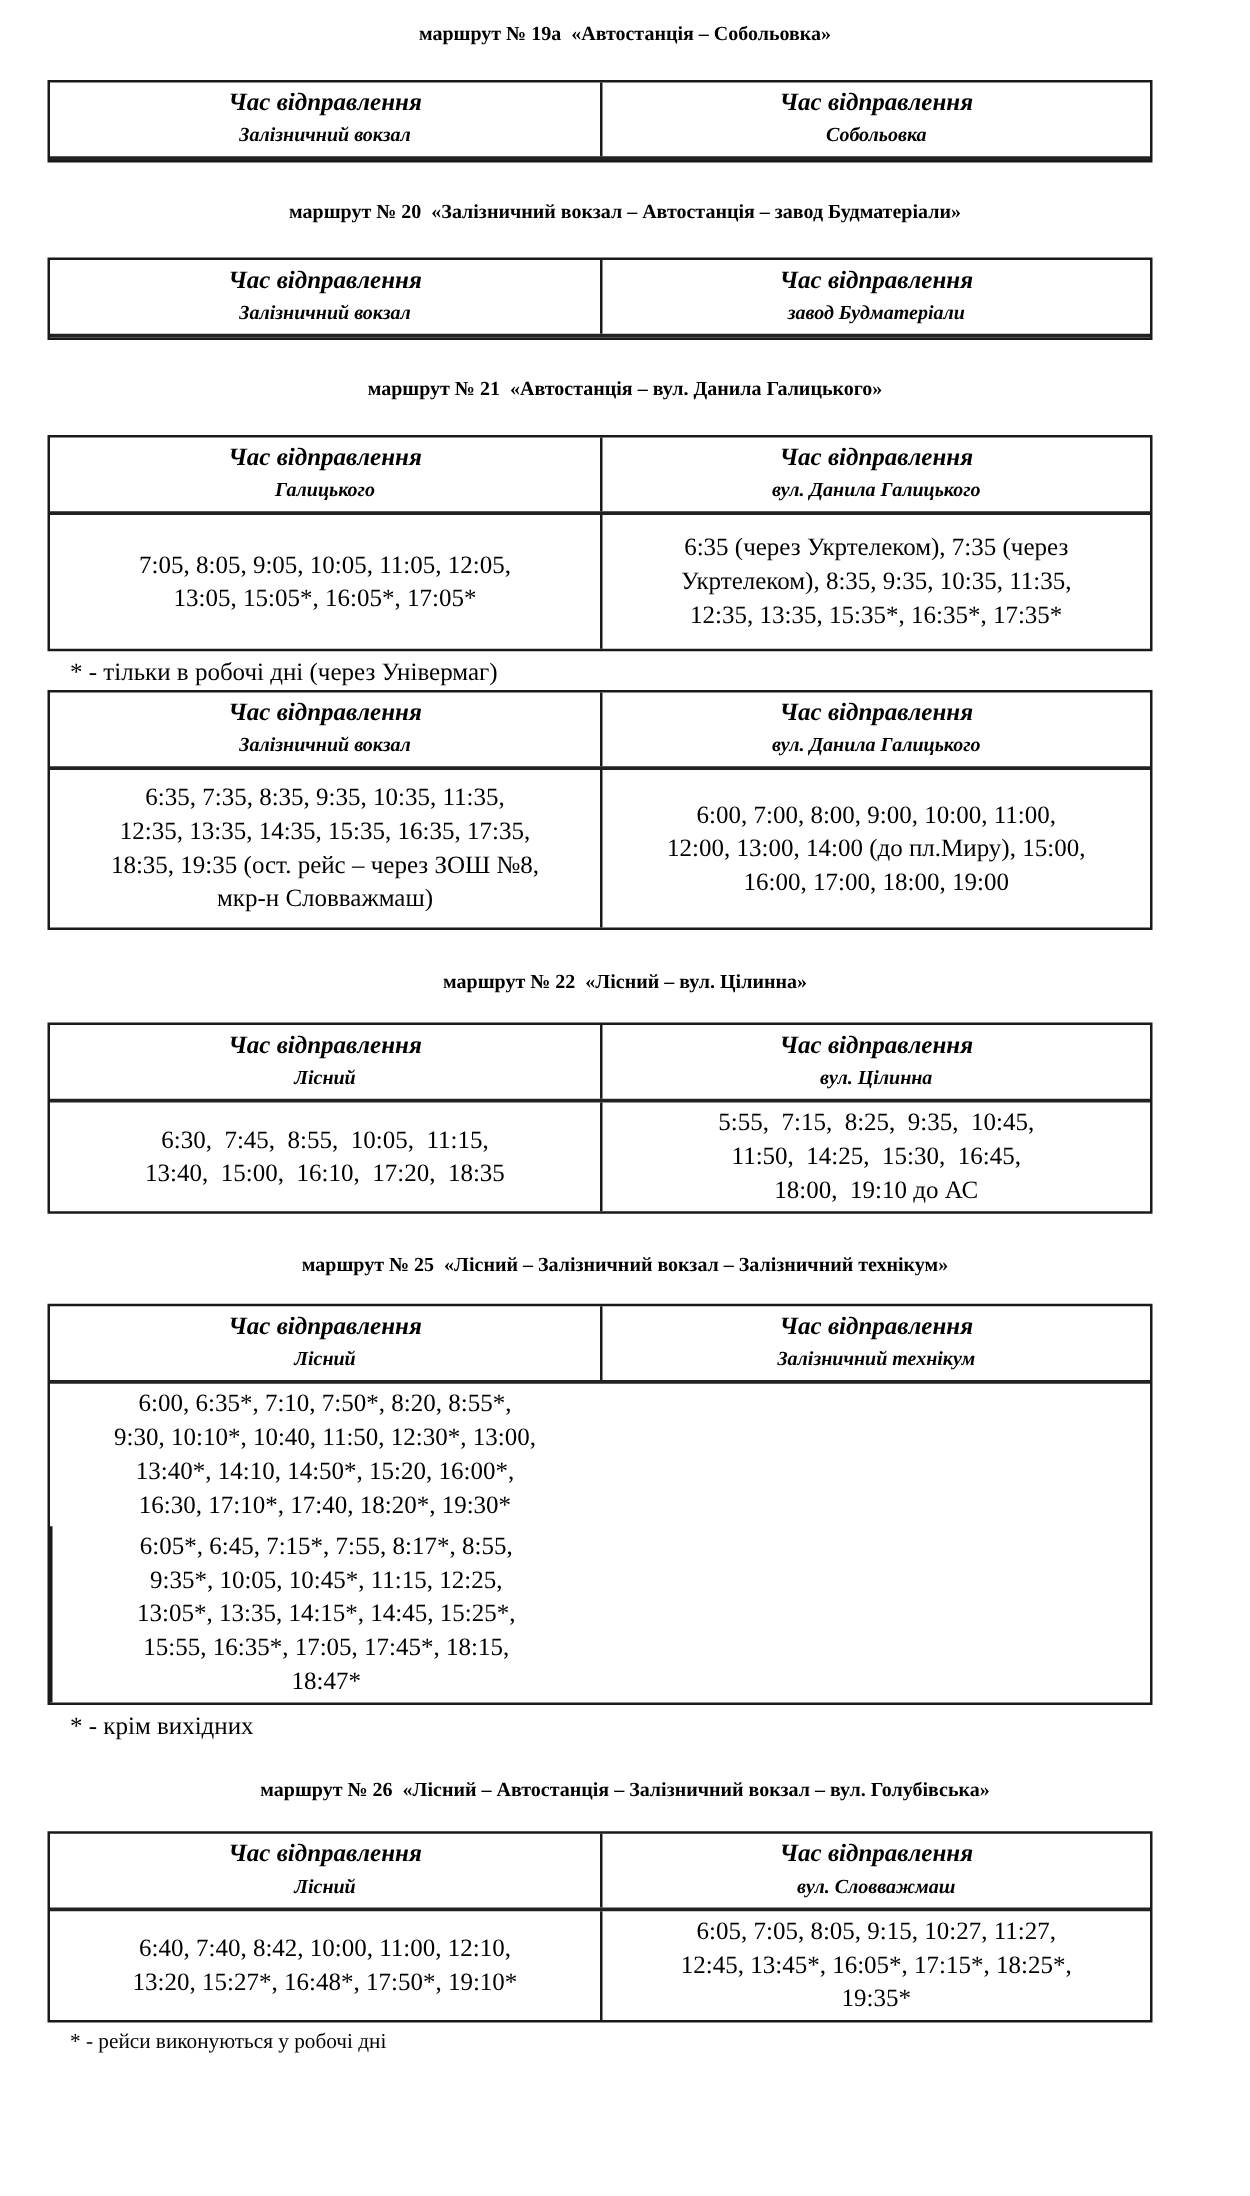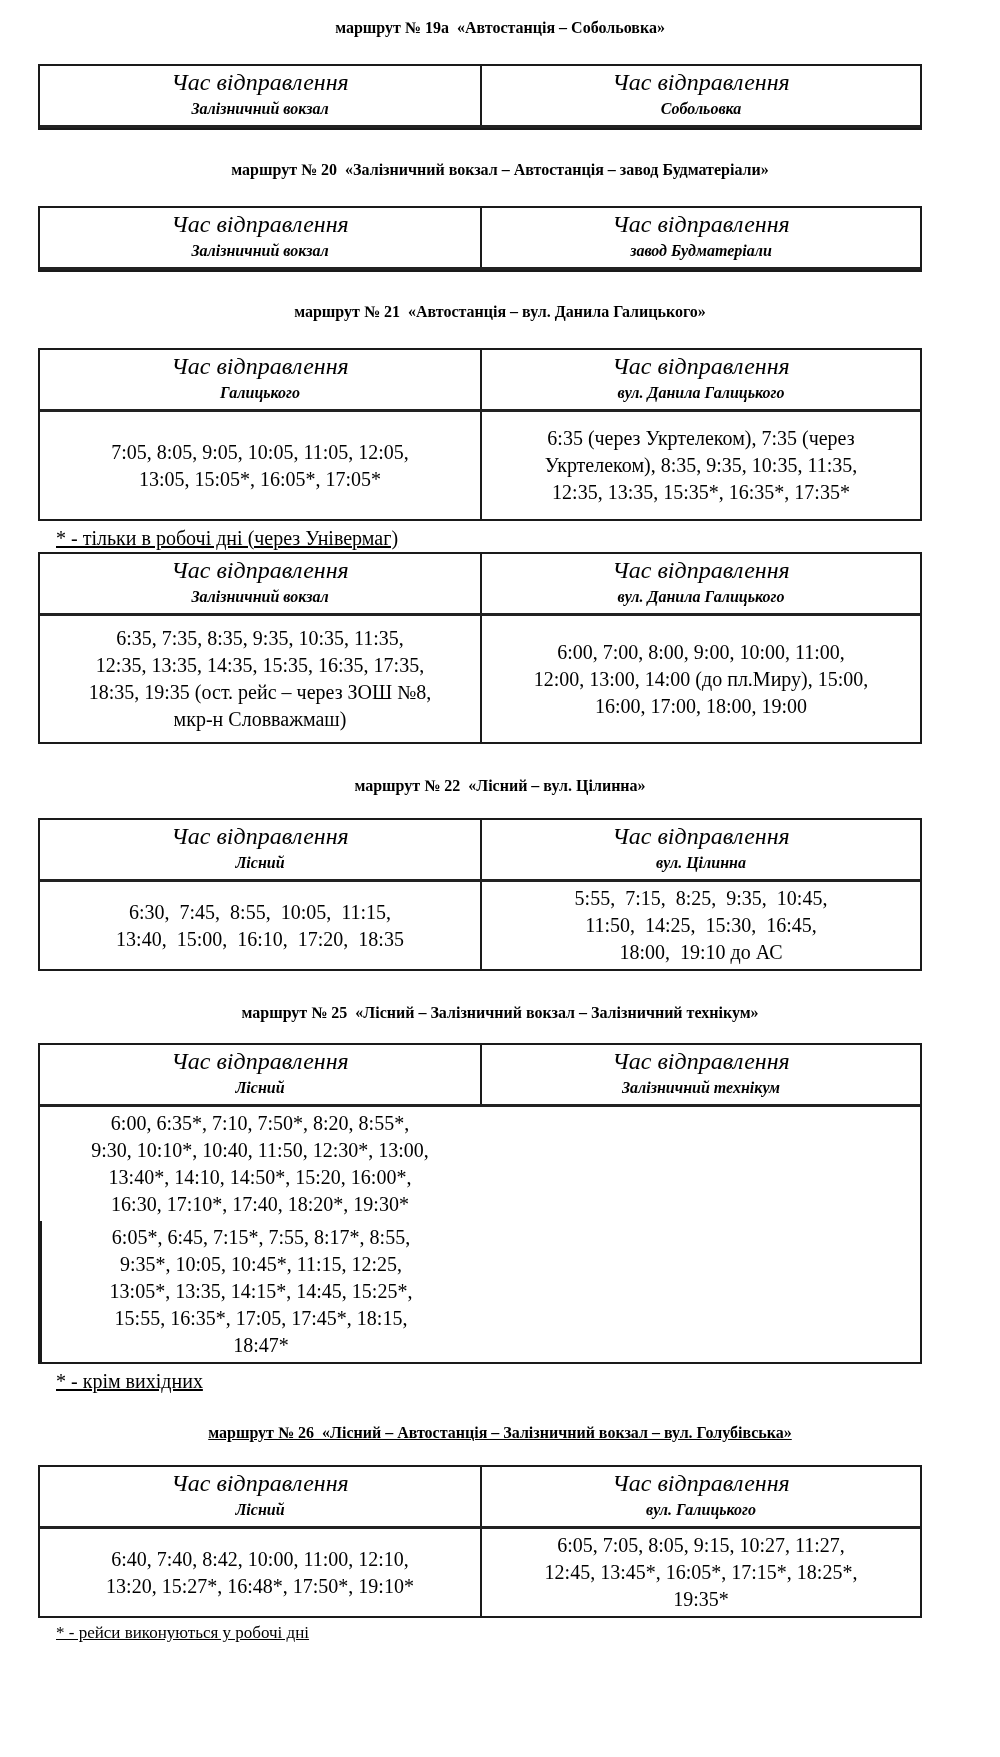--- a/index.html
+++ b/index.html
@@ -17,62 +17,61 @@
     font-weight: bold;
     font-size: 16px;
     line-height: 28px;
     white-space: pre;
     margin: 26px 0 22px 0;
   }
   .section.s1 .route-title { margin-top: 0; }
   .section.s4 .route-title { margin: 24px 0 14px 0; }
   .section.s5 .route-title { margin: 28px 0 18px 0; }
   .section.s6 .route-title { margin: 28px 0 16px 0; }
-  .section.s7 .route-title { margin: 24px 0 18px 0; text-decoration: underline; }
+  .section.s7 .route-title { margin: 24px 0 18px 0; }
 
   .tt {
     margin-left: 38px;
     width: 880px;
     border: 2px solid #1a1a1a;
   }
   .row { display: flex; align-items: stretch; }
   .row.head { border-bottom: 3px solid #222222; }
   .cell {
     width: 50%;
     box-sizing: border-box;
     display: flex;
     flex-direction: column;
     justify-content: center;
     text-align: center;
     padding: 3px 8px;
   }
   .cell + .cell { border-left: 2px solid #1a1a1a; }
   .row.head .cell { min-height: 56px; }
 
-  .hdr-label { font-style: italic; font-size: 24px; line-height: 26px; }
+  .hdr-label { font-style: italic; font-size: 20px; line-height: 26px; font-weight: bold; }
   .hdr-place { font-style: italic; font-weight: bold; font-size: 16px; line-height: 27px; }
 
   .times {
     font-size: 20px;
     line-height: 27px;
     white-space: pre-wrap;
   }
   .s1 .row.body { min-height: 91px; }
   .s2 .row.body { min-height: 87px; }
   .s3 .row.body { min-height: 107px; }
   .s4 .row.body { min-height: 126px; }
   .s5 .row.body { min-height: 82px; }
   .s6 .row.body { min-height: 141px; flex-direction: column; }
   .s7 .row.body { min-height: 85px; }
 
   .footnote {
     margin: 4px 0 0 56px;
     font-size: 20px;
     line-height: 27px;
-    text-decoration: underline;
   }
   .footnote.fn-small { font-size: 17px; line-height: 24px; margin-top: 3px; }
 </style>
 </head>
 <body>
 
 <div class="page">
 
   <div class="section s1">
     <div class="route-title">маршрут № 19а  «Автостанція – Собольовка»</div>
@@ -208,21 +207,21 @@
   <div class="section s7">
     <div class="route-title">маршрут № 26  «Лісний – Автостанція – Залізничний вокзал – вул. Голубівська»</div>
     <div class="tt">
       <div class="row head">
         <div class="cell">
           <div class="hdr-label">Час відправлення</div>
           <div class="hdr-place">Лісний</div>
         </div>
         <div class="cell">
           <div class="hdr-label">Час відправлення</div>
-          <div class="hdr-place">вул. Галицького</div>
+          <div class="hdr-place">вул. Словважмаш</div>
         </div>
       </div>
       <div class="row body">
         <div class="cell times">6:40, 7:40, 8:42, 10:00, 11:00, 12:10,
 13:20, 15:27*, 16:48*, 17:50*, 19:10*</div>
         <div class="cell times">6:05, 7:05, 8:05, 9:15, 10:27, 11:27,
 12:45, 13:45*, 16:05*, 17:15*, 18:25*,
 19:35*</div>
       </div>
     </div>

